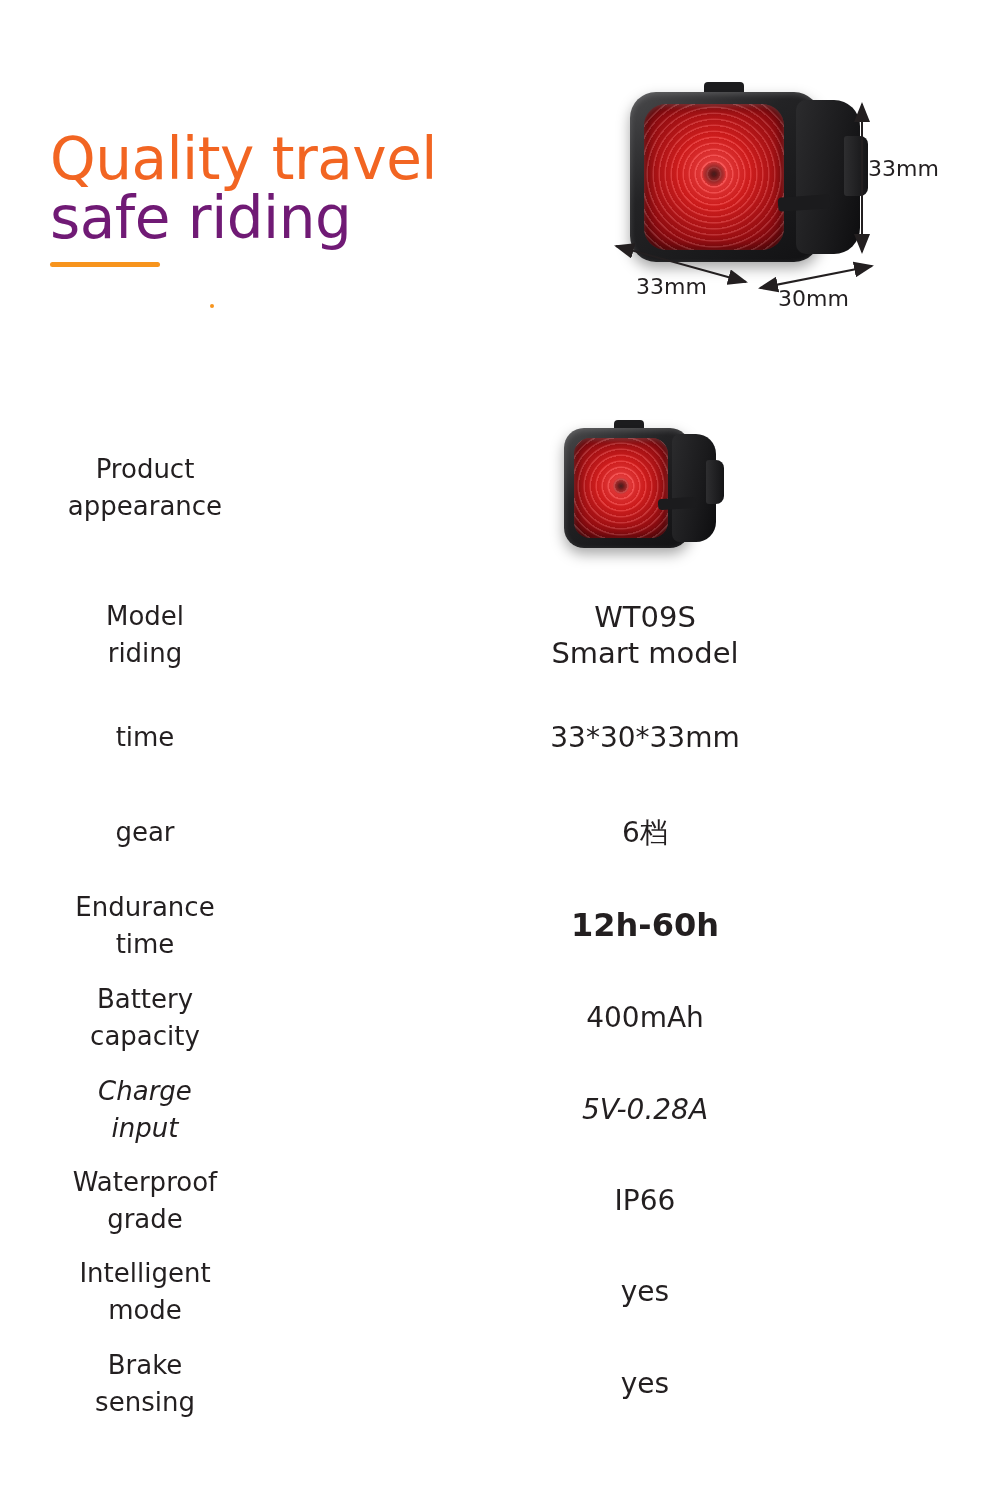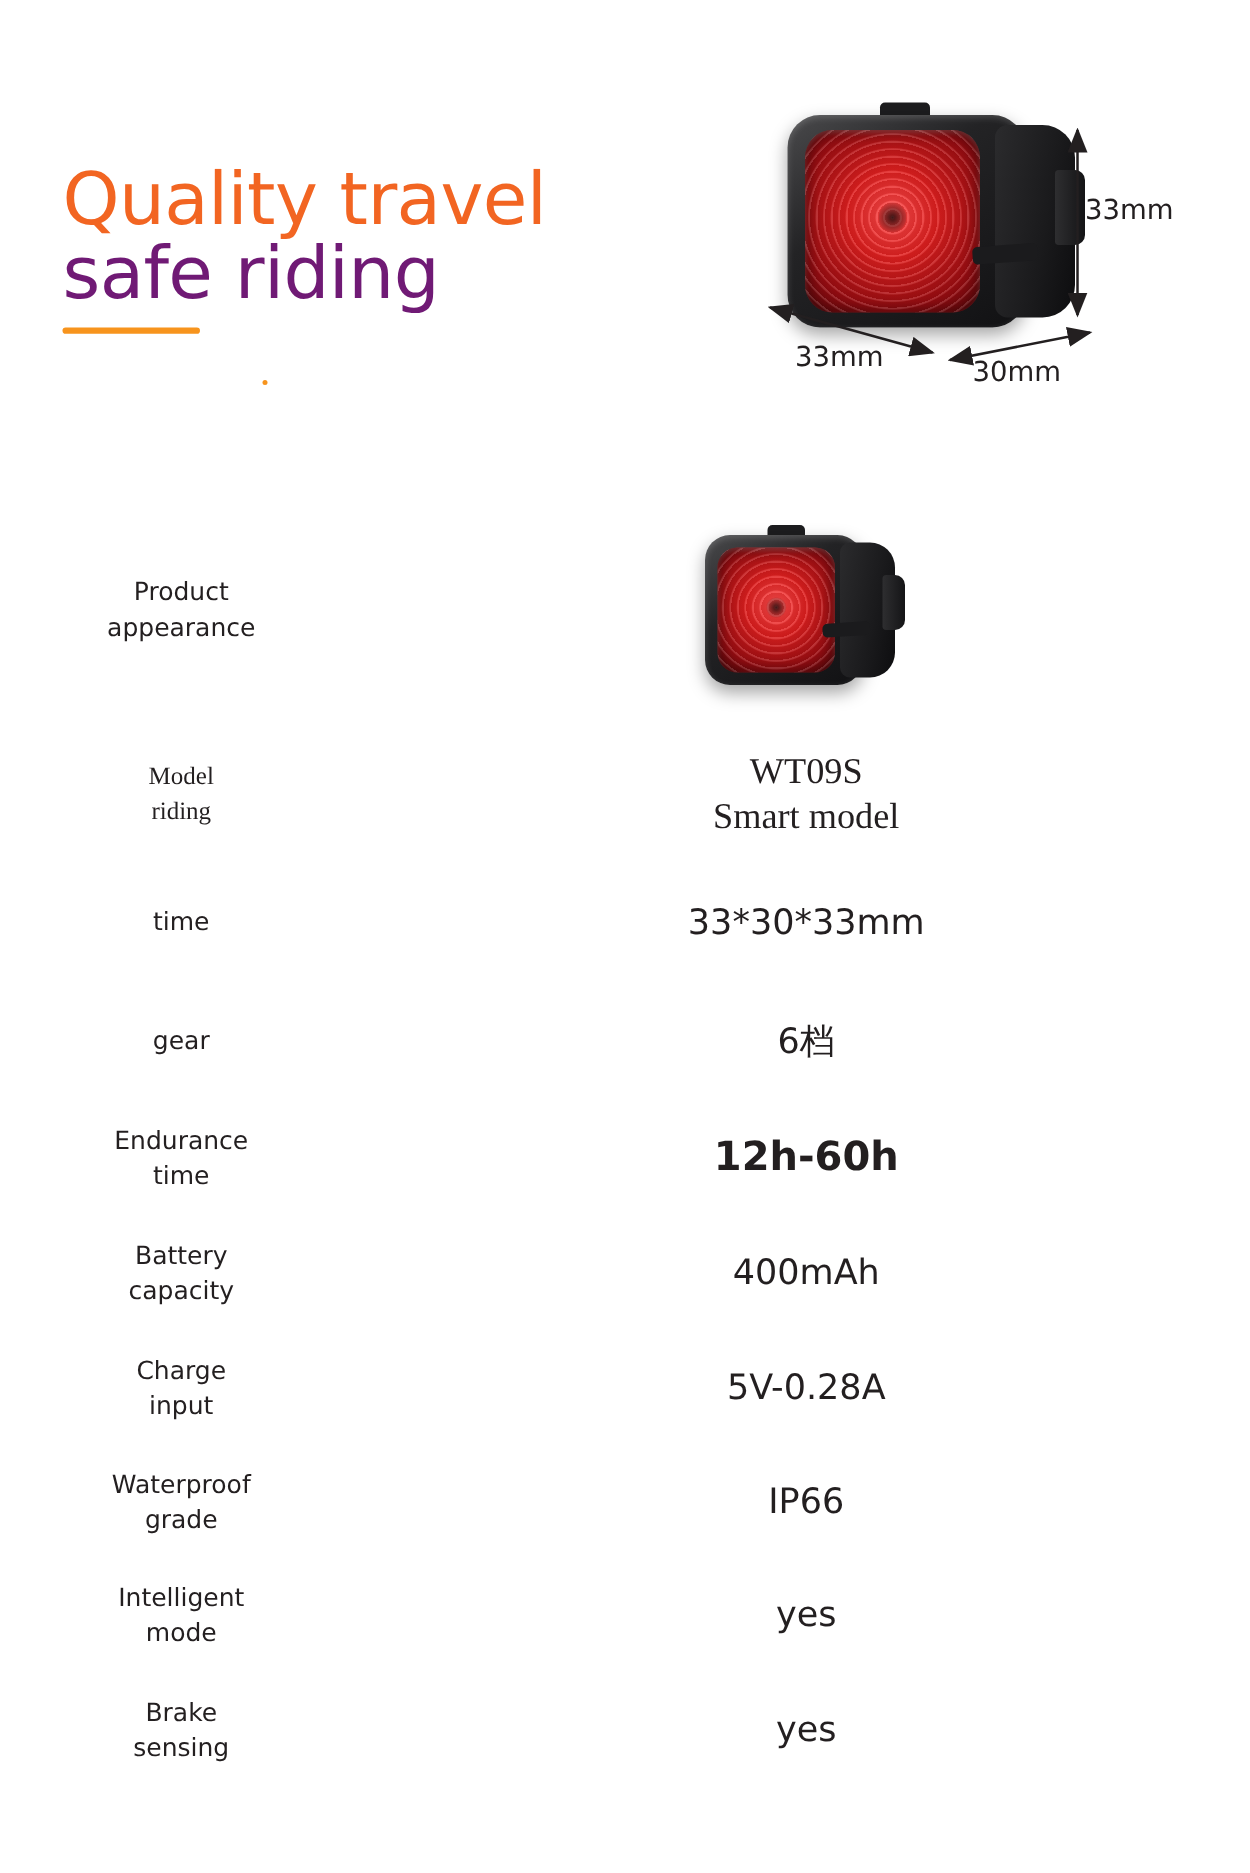--- a/index.html
+++ b/index.html
@@ -151,42 +151,42 @@
     width: 1000px;
   }
   .spec-row {
     display: flex;
     align-items: center;
     width: 1000px;
   }
   .spec-label {
     width: 290px;
     text-align: center;
-    font-size: 20px;
+    font-size: 26px;
     line-height: 1.42;
     color: #231f20;
     padding: 0 10px;
   }
   .spec-value {
     flex: 1;
     text-align: center;
     font-size: 28px;
     line-height: 1.35;
     color: #231f20;
   }
   .spec-value.strong { font-weight: bold; font-size: 32px; }
   .spec-value.two-line { font-size: 29px; line-height: 1.25; }
 
   .row-appearance { height: 185px; }
-  .row-model { height: 110px; font-family: Liberation Serif, serif; }
+  .row-model { height: 110px; }
   .row-size { height: 95px; }
   .row-gear { height: 95px; }
   .row-endurance { height: 92px; }
   .row-battery { height: 92px; }
-  .row-charge { height: 92px; }
+  .row-charge { height: 92px; font-style: italic; }
   .row-waterproof { height: 90px; }
   .row-intelligent { height: 92px; }
   .row-brake { height: 92px; }
 
   
   .lamp-small {
     position: relative;
     width: 190px;
     height: 160px;
     margin: 0 auto;

